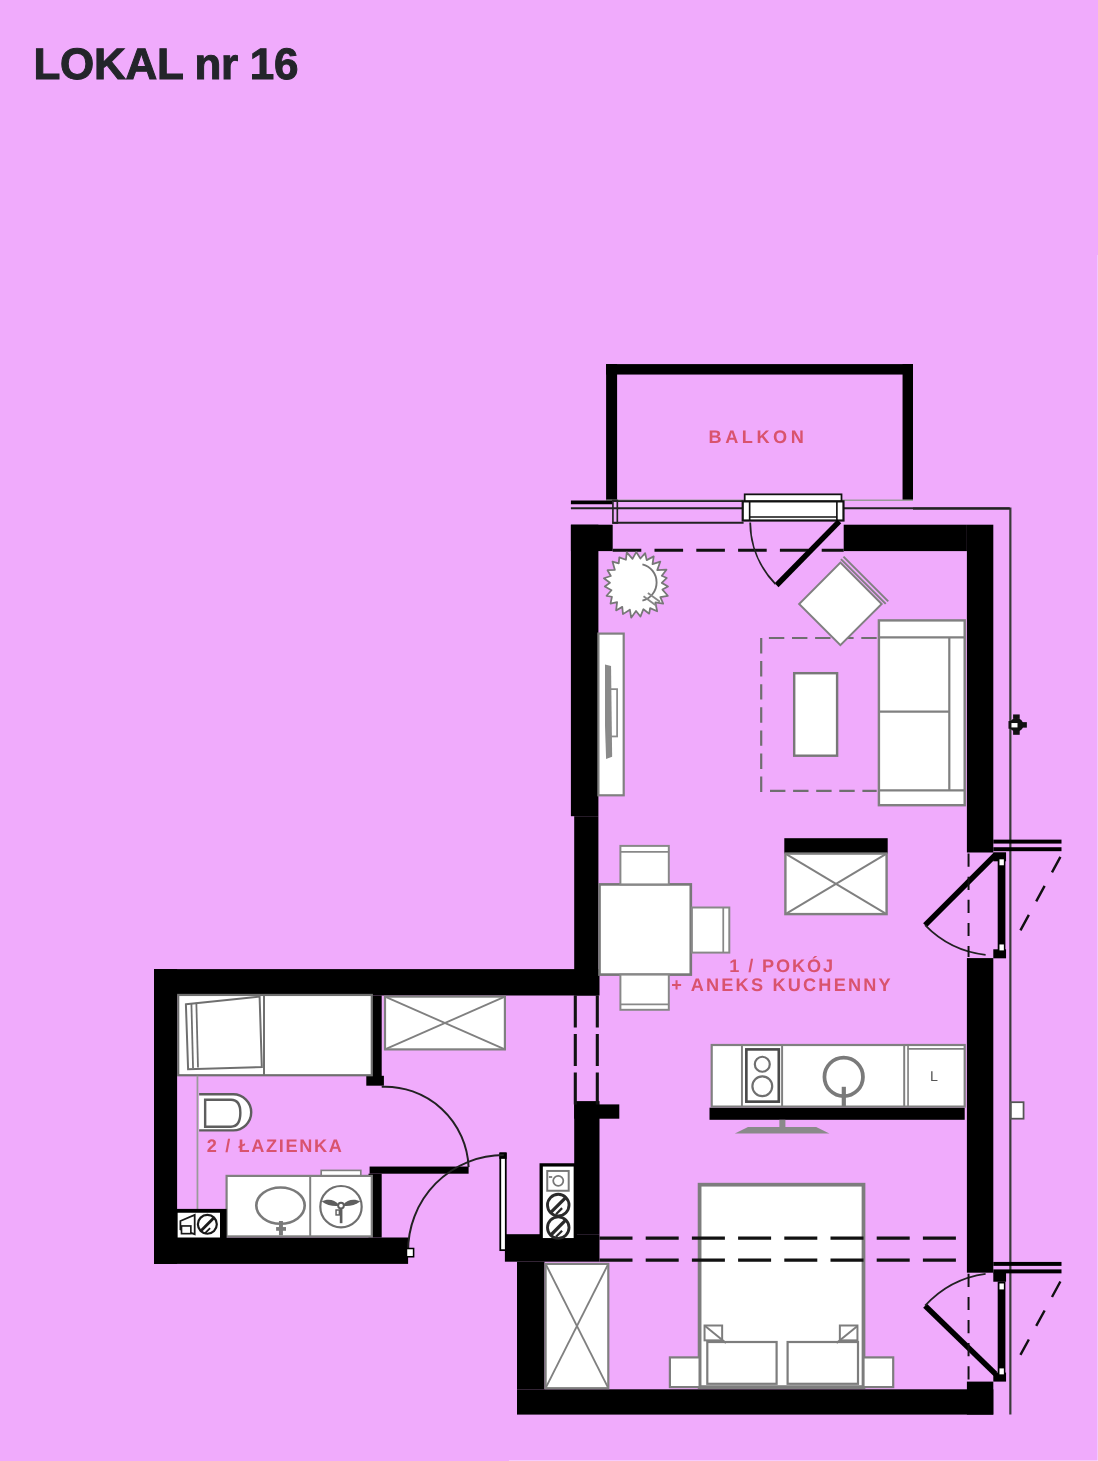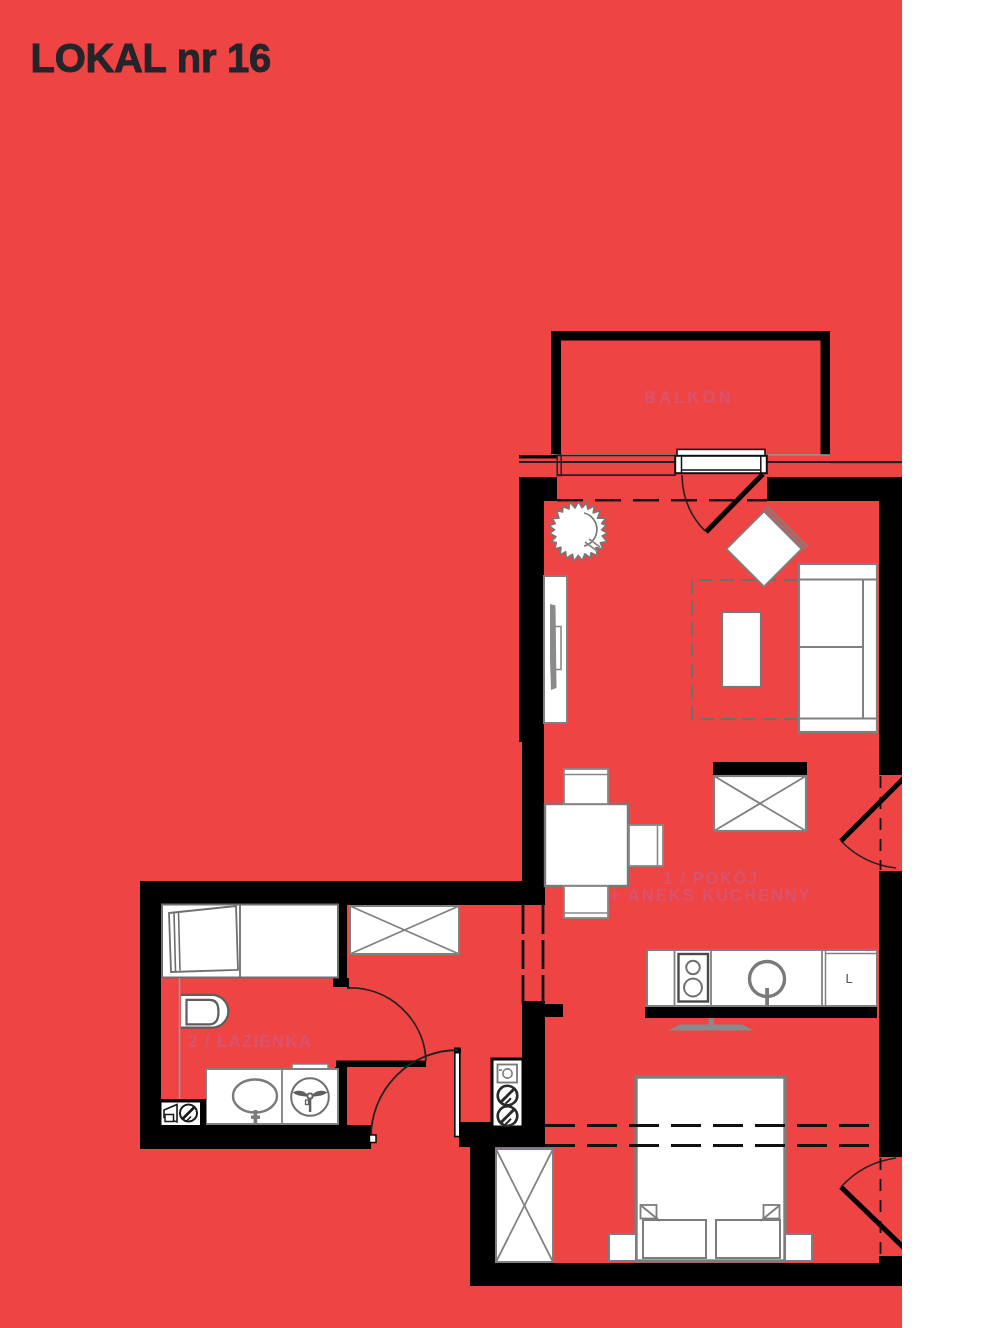--- a/index.html
+++ b/index.html
@@ -1,16 +1,16 @@
 <!DOCTYPE html>
 <html><head>
 <meta charset="utf-8">
 <style>
 html,body{margin:0;padding:0;background:#ffffff;}
-#page{position:relative;width:902px;height:1328px;background:#ef4444;overflow:hidden;}
+#page{position:relative;width:998px;height:1328px;background:#f0abfc;overflow:hidden;}
 svg{position:absolute;left:0;top:0;}
 .lbl{font-family:"Liberation Sans",sans-serif;font-weight:bold;fill:#d9536e;}
 </style>
 </head>
 <body>
 <div id="page">
 <svg width="998" height="1328" viewBox="0 0 998 1328">
 
 <g>
         <text x="30.5" y="72" font-family="Liberation Sans, sans-serif" font-size="40" font-weight="bold" fill="#23252a" stroke="#23252a" stroke-width="0.9" letter-spacing="-0.3">LOKAL nr 16</text>

